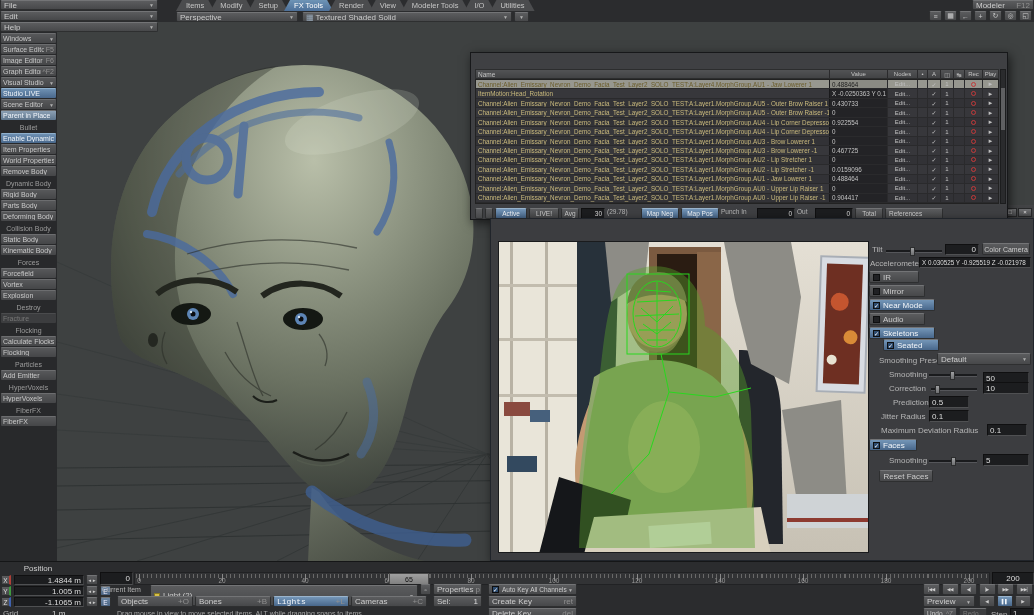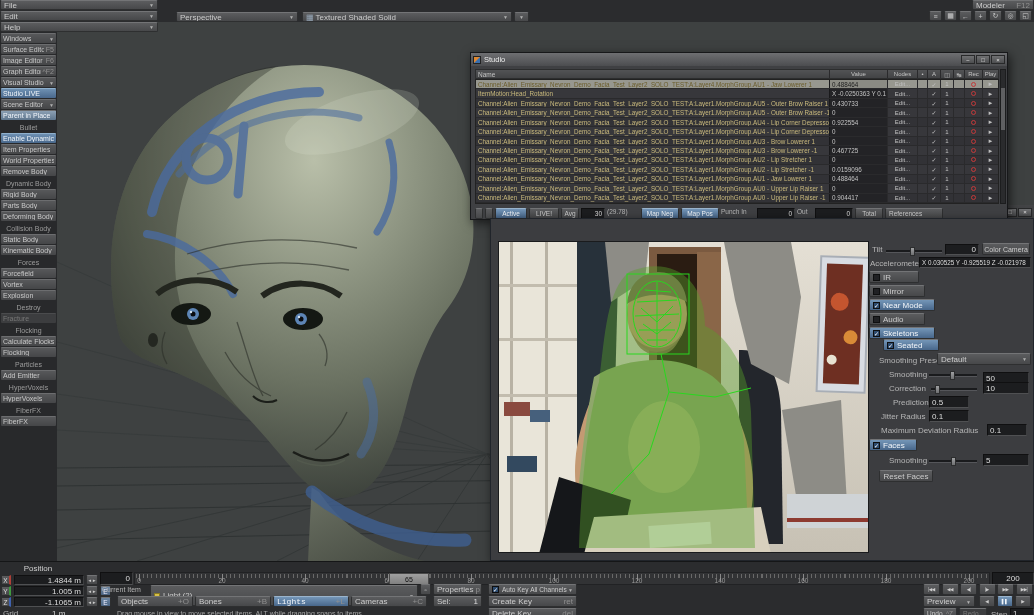--- a/index.html
+++ b/index.html
@@ -148,20 +148,31 @@
         </g>
         <path d="M196,374 C202,380 212,382 220,378" stroke="#1c1f1a" stroke-width="2" fill="none"></path>
         <path d="M236,430 C256,441 276,441 292,432" stroke="#1c1e1a" stroke-width="2.5" fill="none"></path>
         <path d="M240,438 C258,446 276,445 288,438" stroke="#565c50" stroke-width="1.5" fill="none" opacity="0.7"></path>
         <ellipse cx="96" cy="318" rx="5" ry="7" fill="#1b1e19" opacity="0.8"></ellipse>
       </g>
     </svg>
   </div>
 
   <div class="abs" style="left:0;top:0;width:1034px;height:22px;background:#2b2c2e"></div>
+  <div id="tabs">
+      <div class="tab">Items</div>
+      <div class="tab">Modify</div>
+      <div class="tab">Setup</div>
+      <div class="tab active">FX Tools</div>
+      <div class="tab">Render</div>
+      <div class="tab">View</div>
+      <div class="tab">Modeler Tools</div>
+      <div class="tab">I/O</div>
+      <div class="tab">Utilities</div>
+    </div>
   <div class="btn abs" style="left:0;top:0;width:158px;height:10px">
     <span>File</span>
     <span class="arr">▼</span>
   </div>
   <div class="btn abs" style="left:0;top:11px;width:158px;height:10px">
     <span>Edit</span>
     <span class="arr">▼</span>
   </div>
   <div class="btn abs" style="left:0;top:22px;width:158px;height:10px">
     <span>Help</span>
@@ -289,29 +300,20 @@
       </div>
     </div>
 
   <div class="abs" style="left:980px;top:205px;width:54px;height:14px;background:#434446;display:flex;align-items:center;justify-content:flex-end;padding:0 2px">
     <div class="wbtn">−</div>
     <div class="wbtn">□</div>
     <div class="wbtn">×</div>
   </div>
 
   <div class="win" style="left:470px;top:52px;width:538px;height:168px">
-    <div class="titlebar">
-      <span class="ticon"></span>
-      <span>Studio</span>
-      <span style="margin-left:auto;display:flex">
-        <span class="wbtn">−</span>
-        <span class="wbtn">□</span>
-        <span class="wbtn">×</span>
-      </span>
-    </div>
     <div id="studio-head">
         <div class="c-name" style="font-size: 6.5px; color: rgb(196, 196, 196);">Name</div>
         <div class="c-sm" style="width: 58px; color: rgb(196, 196, 196);">Value</div>
         <div class="c-sm" style="width: 30px; color: rgb(196, 196, 196);">Nodes</div>
         <div class="c-sm" style="width: 10px; color: rgb(196, 196, 196);">•</div>
         <div class="c-sm" style="width: 13px; color: rgb(196, 196, 196);">A</div>
         <div class="c-sm" style="width: 13px; color: rgb(196, 196, 196);">◫</div>
         <div class="c-sm" style="width: 11px; color: rgb(196, 196, 196);">↹</div>
         <div class="c-sm" style="width: 18px; color: rgb(196, 196, 196);">Rec</div>
         <div class="c-sm" style="width: 16px; color: rgb(196, 196, 196);">Play</div>

